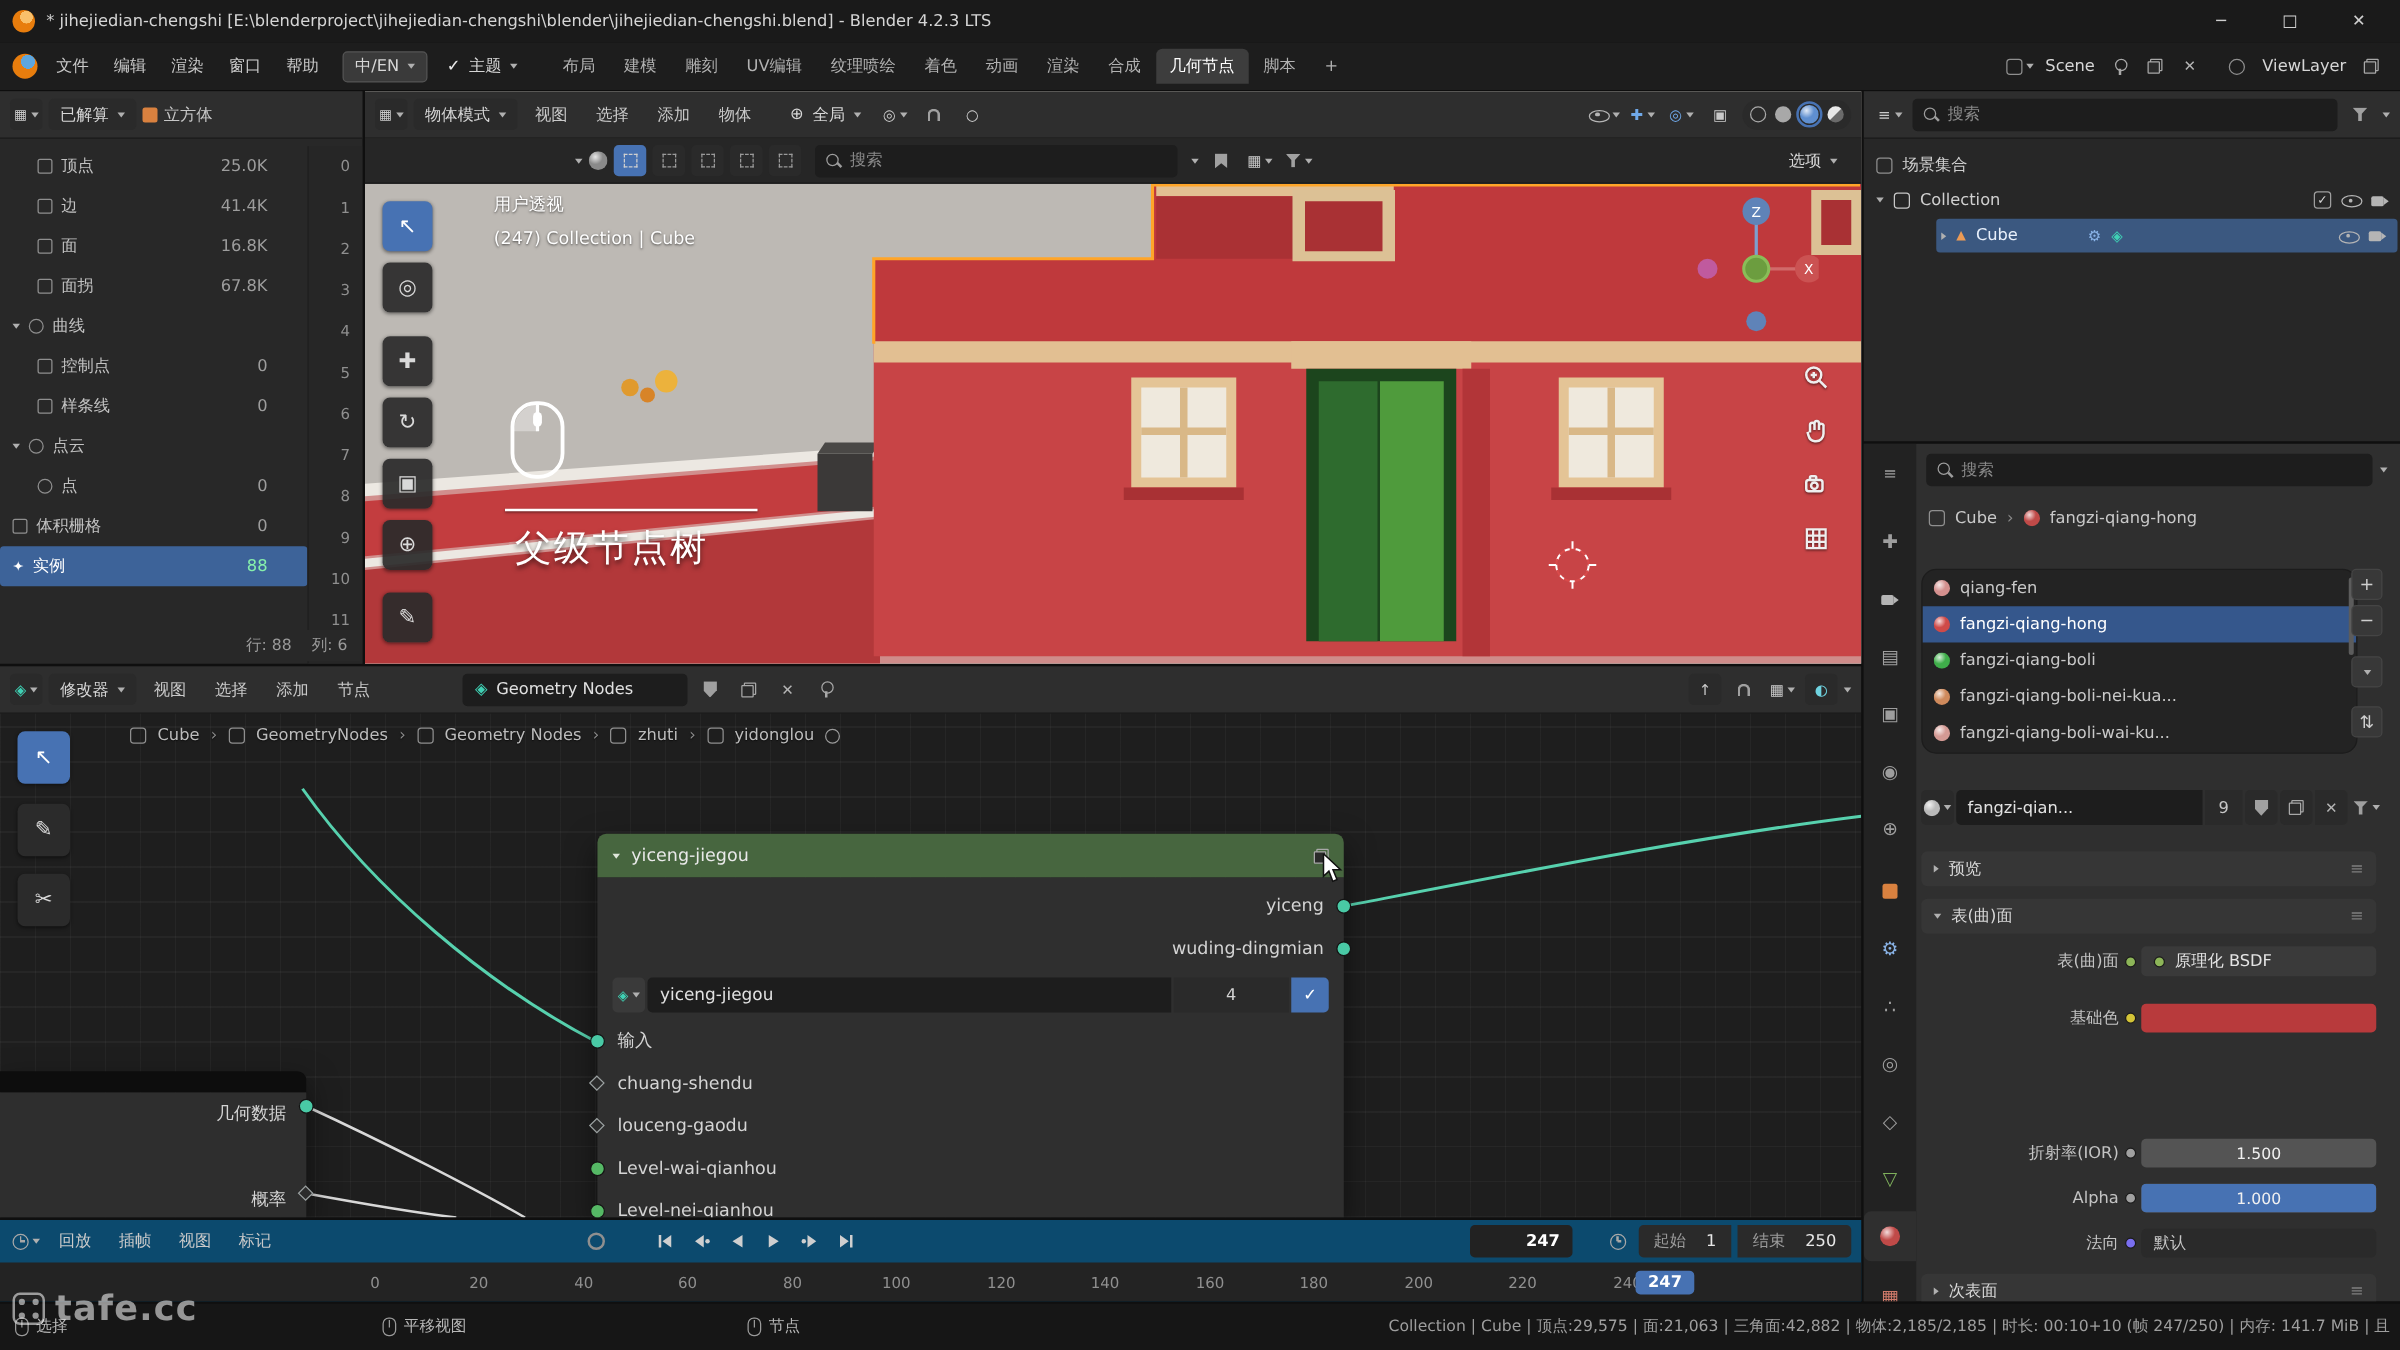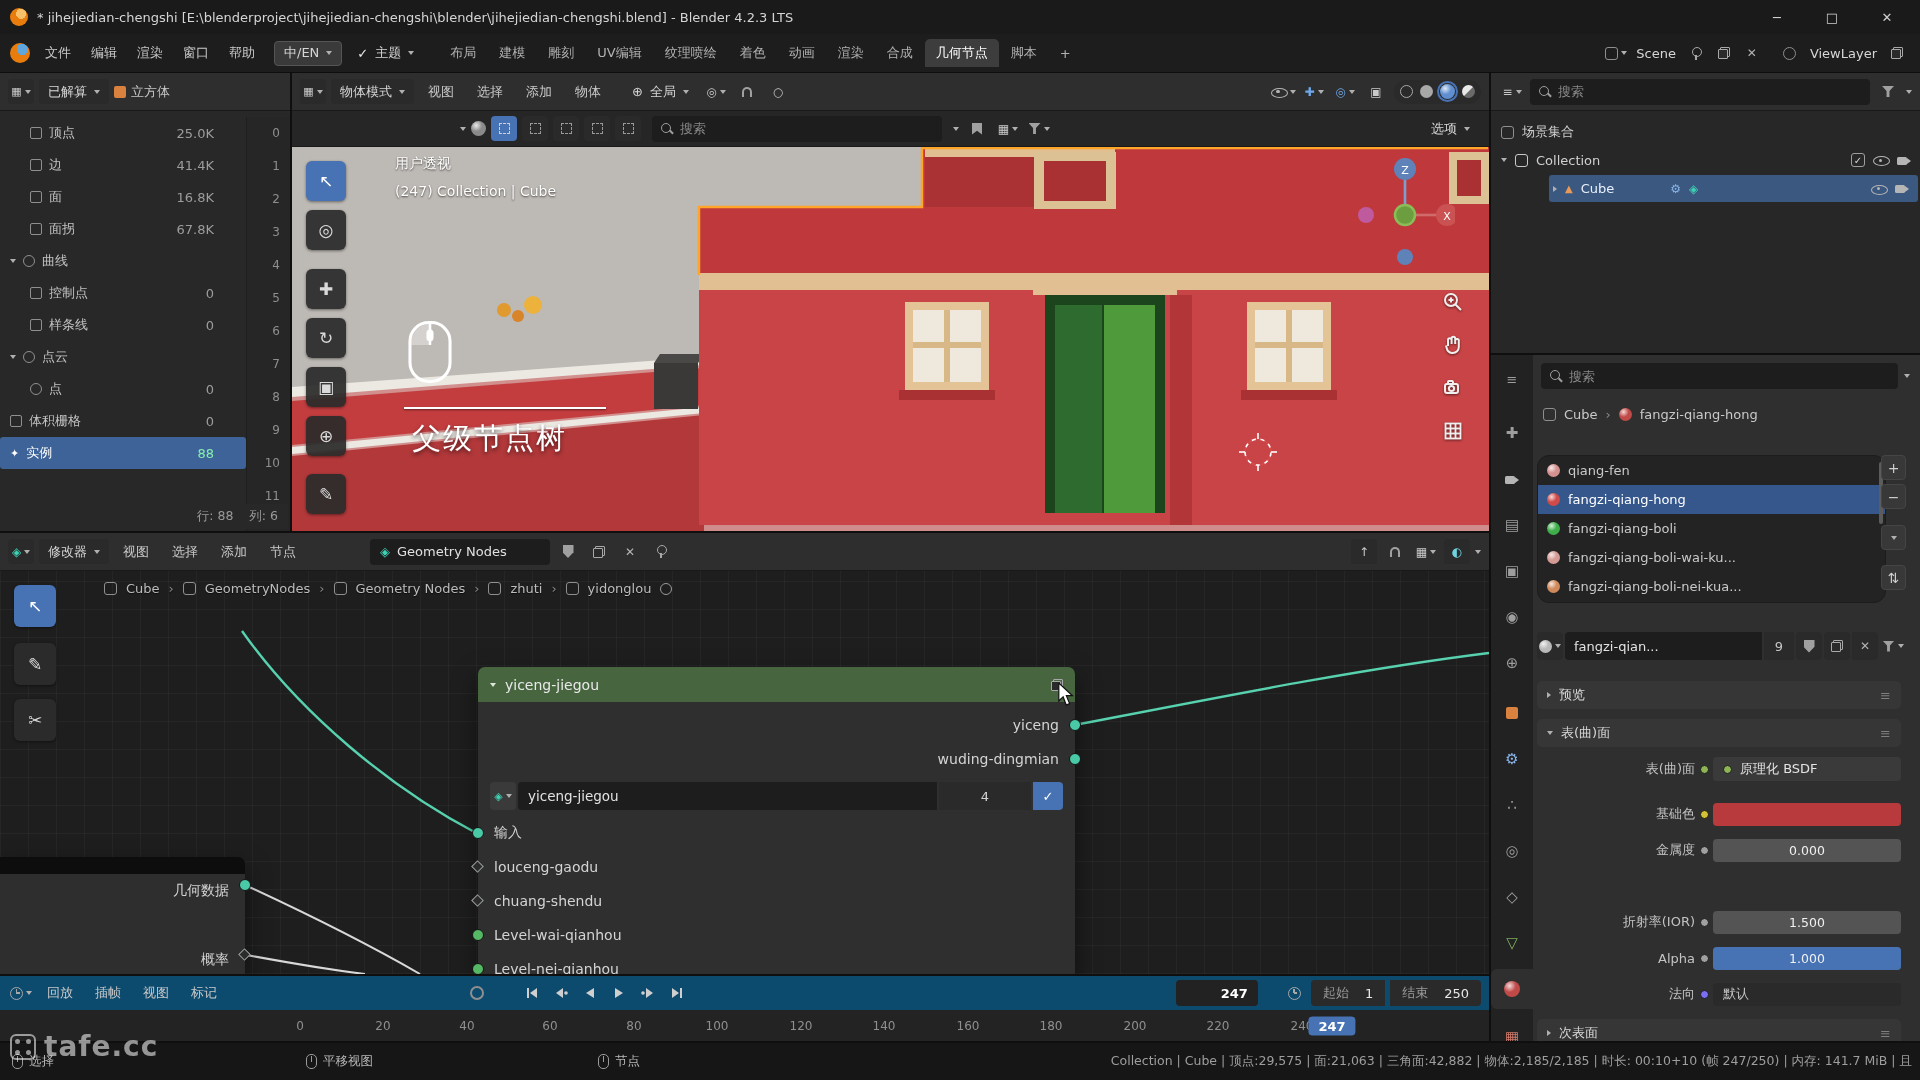--- a/index.html
+++ b/index.html
@@ -561,24 +561,24 @@
             </span>
           <span class="fx" style="width:92px;height:28px;background:#2a2a2a;justify-content:center">
               <span style="font-size:13px">4</span>
             </span>
           <span class="fx" style="width:30px;height:28px;background:#4772b3;border-radius:0 4px 4px 0;justify-content:center;color:#fff;font-size:13px">✓</span>
         </div>
         <div class="nrow">
             <span>输入</span>
           </div>
         <div class="nrow">
-            <span>louceng-gaodu</span>
+            <span>chuang-shendu</span>
           </div>
         <div class="nrow">
-            <span>chuang-shendu</span>
+            <span>louceng-gaodu</span>
           </div>
         <div class="nrow">
             <span>Level-wai-qianhou</span>
           </div>
         <div class="nrow">
             <span>Level-nei-qianhou</span>
           </div>
       </div>
       <span class="sockdot" style="right:-6px;top:52px;background:#49c9a5"></span>
       <span class="sockdot" style="right:-6px;top:86px;background:#49c9a5"></span>
@@ -765,26 +765,26 @@
       </div>
     <div class="slotrow sel">
         <span class="sphere" style="width:13px;height:13px;background-color:#cf4a48"></span>
         <span>fangzi-qiang-hong</span>
       </div>
     <div class="slotrow">
         <span class="sphere" style="width:13px;height:13px;background-color:#3fae4a"></span>
         <span>fangzi-qiang-boli</span>
       </div>
     <div class="slotrow">
+        <span class="sphere" style="width:13px;height:13px;background-color:#cf8a5c"></span>
+        <span>fangzi-qiang-boli-nei-kua...</span>
+      </div>
+    <div class="slotrow">
         <span class="sphere" style="width:13px;height:13px;background-color:#d49a94"></span>
         <span>fangzi-qiang-boli-wai-ku...</span>
-      </div>
-    <div class="slotrow">
-        <span class="sphere" style="width:13px;height:13px;background-color:#cf8a5c"></span>
-        <span>fangzi-qiang-boli-nei-kua...</span>
       </div>
     <div style="position:absolute;right:2px;top:6px;width:4px;height:62px;background:#5c5c5c;border-radius:2px"></div>
   </div>
   <span class="sqb" style="position:absolute;left:390px;top:100px">+</span>
   <span class="sqb" style="position:absolute;left:390px;top:129px">−</span>
   <span class="sqb" style="position:absolute;left:390px;top:170px">
       <span class="cd"></span>
     </span>
   <span class="sqb" style="position:absolute;left:390px;top:210px">⇅</span>
 
@@ -835,30 +835,20 @@
   </div>
 
   <div class="prow" style="top:444px">
     <span class="lab">基础色</span>
     <span class="sock">
         <span class="dotk" style="background:#d3c437"></span>
       </span>
     <span style="flex:1;height:23px;border-radius:4px;background:#b83a3c"></span>
   </div>
 
-  <div class="prow" style="top:480px">
-    <span class="lab">金属度</span>
-    <span class="sock">
-        <span class="dotk" style="background:#a0a0a0"></span>
-      </span>
-    <span class="wid">
-        <span class="fill" style="width:0%"></span>
-        <span>0.000</span>
-      </span>
-  </div>
   <div class="prow" style="top:552px">
     <span class="lab">折射率(IOR)</span>
     <span class="sock">
         <span class="dotk" style="background:#a0a0a0"></span>
       </span>
     <span class="wid">
         <span class="fill" style="width:0%"></span>
         <span>1.500</span>
       </span>
   </div>

